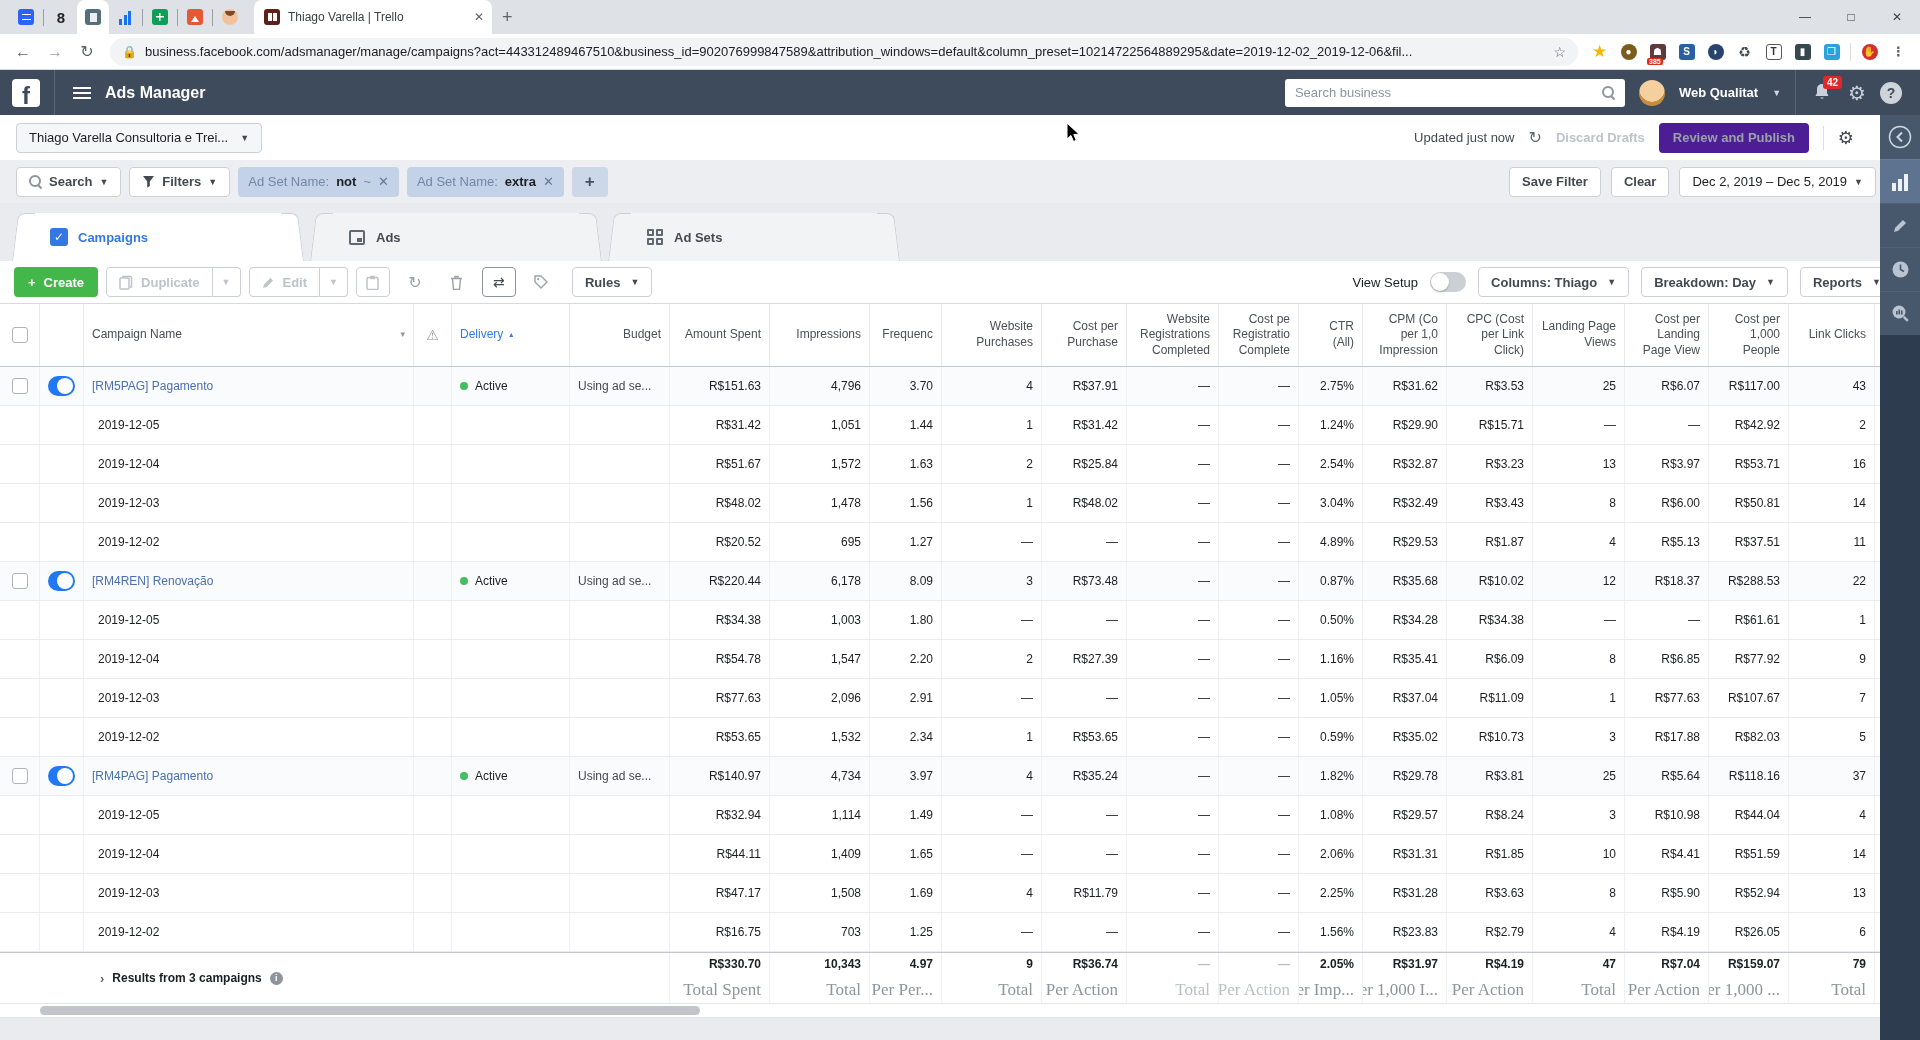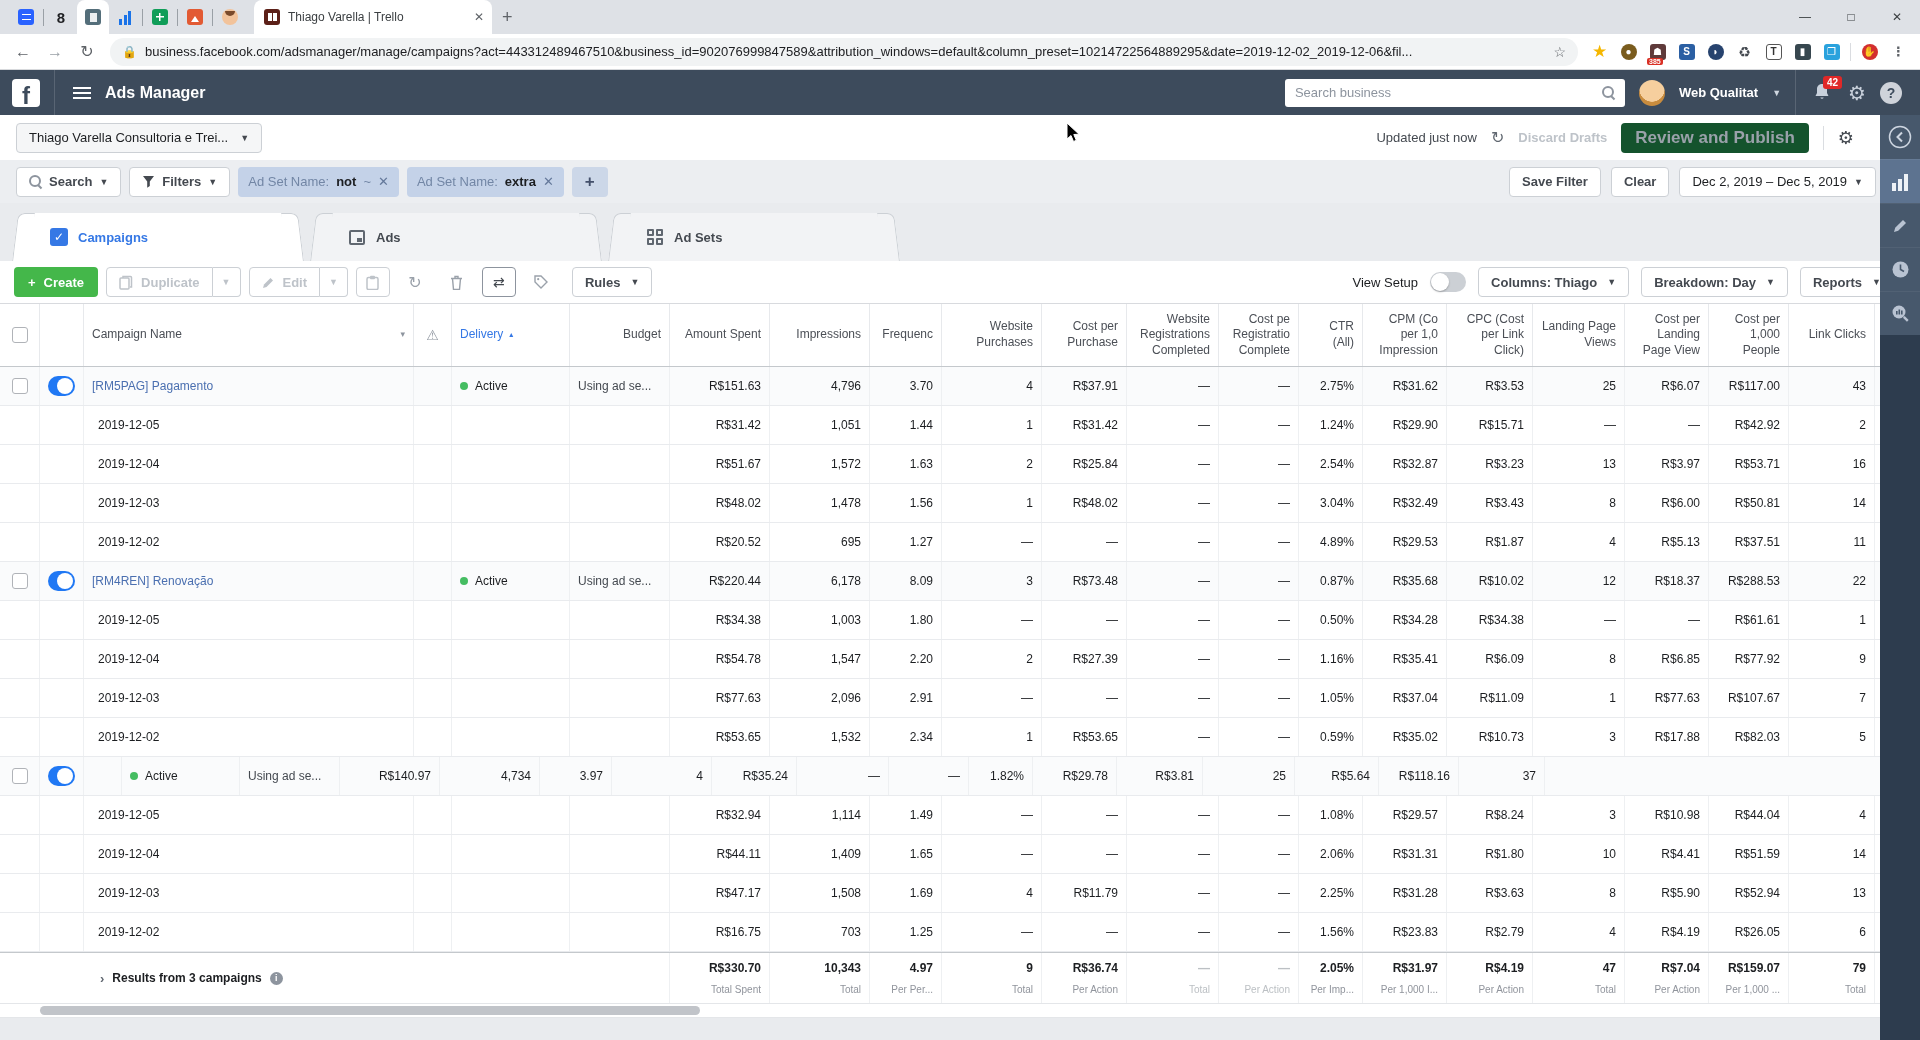--- a/index.html
+++ b/index.html
@@ -64,21 +64,21 @@
   .helpq { width:22px; height:22px; border-radius:50%; background:#cfd3da; color:#3d4b5c; font-weight:bold; font-size:14px; display:flex; align-items:center; justify-content:center; margin-right:4px; }
 
   
   .accountbar { height:45px; background:#fff; display:flex; align-items:center; padding:0 16px; position:relative; }
   .acctdd { height:30px; background:#f5f6f7; border:1px solid #ccd0d5; border-radius:4px; display:flex; align-items:center; padding:0 12px; gap:12px; font-size:13px; color:#1c1e21; }
   .acaret { font-size:9px; color:#444950; }
   .abright { margin-left:auto; display:flex; align-items:center; gap:14px; padding-right:50px; }
   .updated { font-size:13px; color:#444950; }
   .refic { color:#606770; font-size:16px; }
   .disabledtext { font-size:13px; font-weight:bold; color:#bec3c9; }
-  .disabledbtn { height:30px; background:#14532d; border-radius:4px; display:flex; align-items:center; padding:0 14px; font-size:17px; font-weight:bold; color:#9aa1aa; }
+  .disabledbtn { height:30px; background:#4c1d95; border-radius:4px; display:flex; align-items:center; padding:0 14px; font-size:13px; font-weight:bold; color:#9aa1aa; }
   .abdiv { width:1px; height:24px; background:#dadde1; }
   .darkgear { color:#444950; font-size:18px; }
 
   
   .filterbar { height:43px; background:#eceef1; display:flex; align-items:center; padding:0 16px; gap:8px; }
   .fbtn { height:30px; background:#fff; border:1px solid #ccd0d5; border-radius:4px; display:flex; align-items:center; padding:0 12px; gap:7px; font-size:13px; font-weight:bold; color:#444950; }
   .fbtn .ccaret { font-size:9px; color:#444950; }
   .chip { height:30px; background:#c4d2e8; border-radius:4px; display:flex; align-items:center; padding:0 10px; gap:7px; font-size:13px; color:#7286a5; }
   .chip b { color:#1c1e21; }
   .chipx { font-size:13px; color:#64789a; font-weight:bold; }
@@ -139,21 +139,21 @@
   .date { color:#1c1e21; padding-left:6px; }
   .dot { width:8px; height:8px; border-radius:50%; background:#45bd62; margin-right:7px; flex:none; }
   .deliv { color:#1c1e21; }
   .budget { color:#444950; }
   .tfoot { display:flex; height:52px; background:#fff; border-top:1px solid #c4c8cc; border-bottom:1px solid #e4e6e9; }
   .tfleft { width:670px; display:flex; align-items:center; padding-left:100px; gap:8px; font-size:12px; font-weight:bold; color:#1c1e21; border-right:1px solid #eef0f2; }
   .tfchev { color:#606770; font-weight:bold; font-size:13px; }
   .infoi { width:13px; height:13px; border-radius:50%; background:#8d949e; color:#fff; font-size:9px; font-weight:bold; display:inline-flex; align-items:center; justify-content:center; font-style:normal; }
   .tf-cell { display:flex; flex-direction:column; justify-content:center; align-items:flex-end; padding:0 8px; border-right:1px solid #eef0f2; overflow:hidden; }
   .tf-v { font-size:12px; font-weight:bold; color:#1c1e21; white-space:nowrap; }
-  .tf-s { font-size:10px; color:#90949c; margin-top:9px; white-space:nowrap; }
+  .tf-s { font-size:17px; color:#90949c; margin-top:9px; white-space:nowrap;font-family:Liberation Serif, serif; }
   .tf-cell.muted .tf-v, .tf-cell.muted .tf-s { color:#bcc0c4; }
   .hscroll { height:14px; background:#fff; position:relative; border-bottom:1px solid #e4e6e9; width:1880px; }
   .hthumb { position:absolute; left:40px; top:2px; width:660px; height:9px; border-radius:5px; background:#c1c4c9; }
   .bottomstrip { height:23px; background:#e9ebee; width:1880px; }
 
   
   .rail { position:absolute; right:0; top:115px; bottom:0; width:40px; background:#2d3c4e; z-index:5; }
   .rblock { height:44px; display:flex; align-items:center; justify-content:center; background:#47586c; }
   .rblock.active { background:#5d7390; }
   .rblock + .rblock { border-top:1px solid rgba(255,255,255,0.06); }
@@ -765,20 +765,23 @@
         </div>
         <div class="tr campaign">
           <div class="td" style="width: 40px; justify-content: center;">
             <span class="cb"></span>
           </div>
           <div class="td" style="width: 44px; justify-content: center;">
             <span class="tgl">
               <span class="knob"></span>
             </span>
           </div>
+          <div class="td" style="width: 330px;">
+            <span class="link">[RM4PAG] Pagamento</span>
+          </div>
           <div class="td" style="width: 38px;"></div>
           <div class="td" style="width: 118px;">
             <span class="dot"></span>
             <span class="deliv">Active</span>
           </div>
           <div class="td" style="width: 100px;">
             <span class="budget">Using ad se...</span>
           </div>
           <div class="td num" style="width: 100px;">R$140.97</div>
           <div class="td num" style="width: 100px;">4,734</div>
@@ -830,21 +833,21 @@
           <div class="td" style="width: 100px;"></div>
           <div class="td num" style="width: 100px;">R$44.11</div>
           <div class="td num" style="width: 100px;">1,409</div>
           <div class="td num" style="width: 72px;">1.65</div>
           <div class="td num" style="width: 100px;">—</div>
           <div class="td num" style="width: 85px;">—</div>
           <div class="td num" style="width: 92px;">—</div>
           <div class="td num" style="width: 80px;">—</div>
           <div class="td num" style="width: 64px;">2.06%</div>
           <div class="td num" style="width: 84px;">R$31.31</div>
-          <div class="td num" style="width: 86px;">R$1.80</div>
+          <div class="td num" style="width: 86px;">R$1.85</div>
           <div class="td num" style="width: 92px;">10</div>
           <div class="td num" style="width: 84px;">R$4.41</div>
           <div class="td num" style="width: 80px;">R$51.59</div>
           <div class="td num" style="width: 86px;">14</div>
         </div>
         <div class="tr breakdown">
           <div class="td" style="width: 40px; justify-content: center;"></div>
           <div class="td" style="width: 44px; justify-content: center;"></div>
           <div class="td" style="width: 330px;">
             <span class="date">2019-12-03</span>

